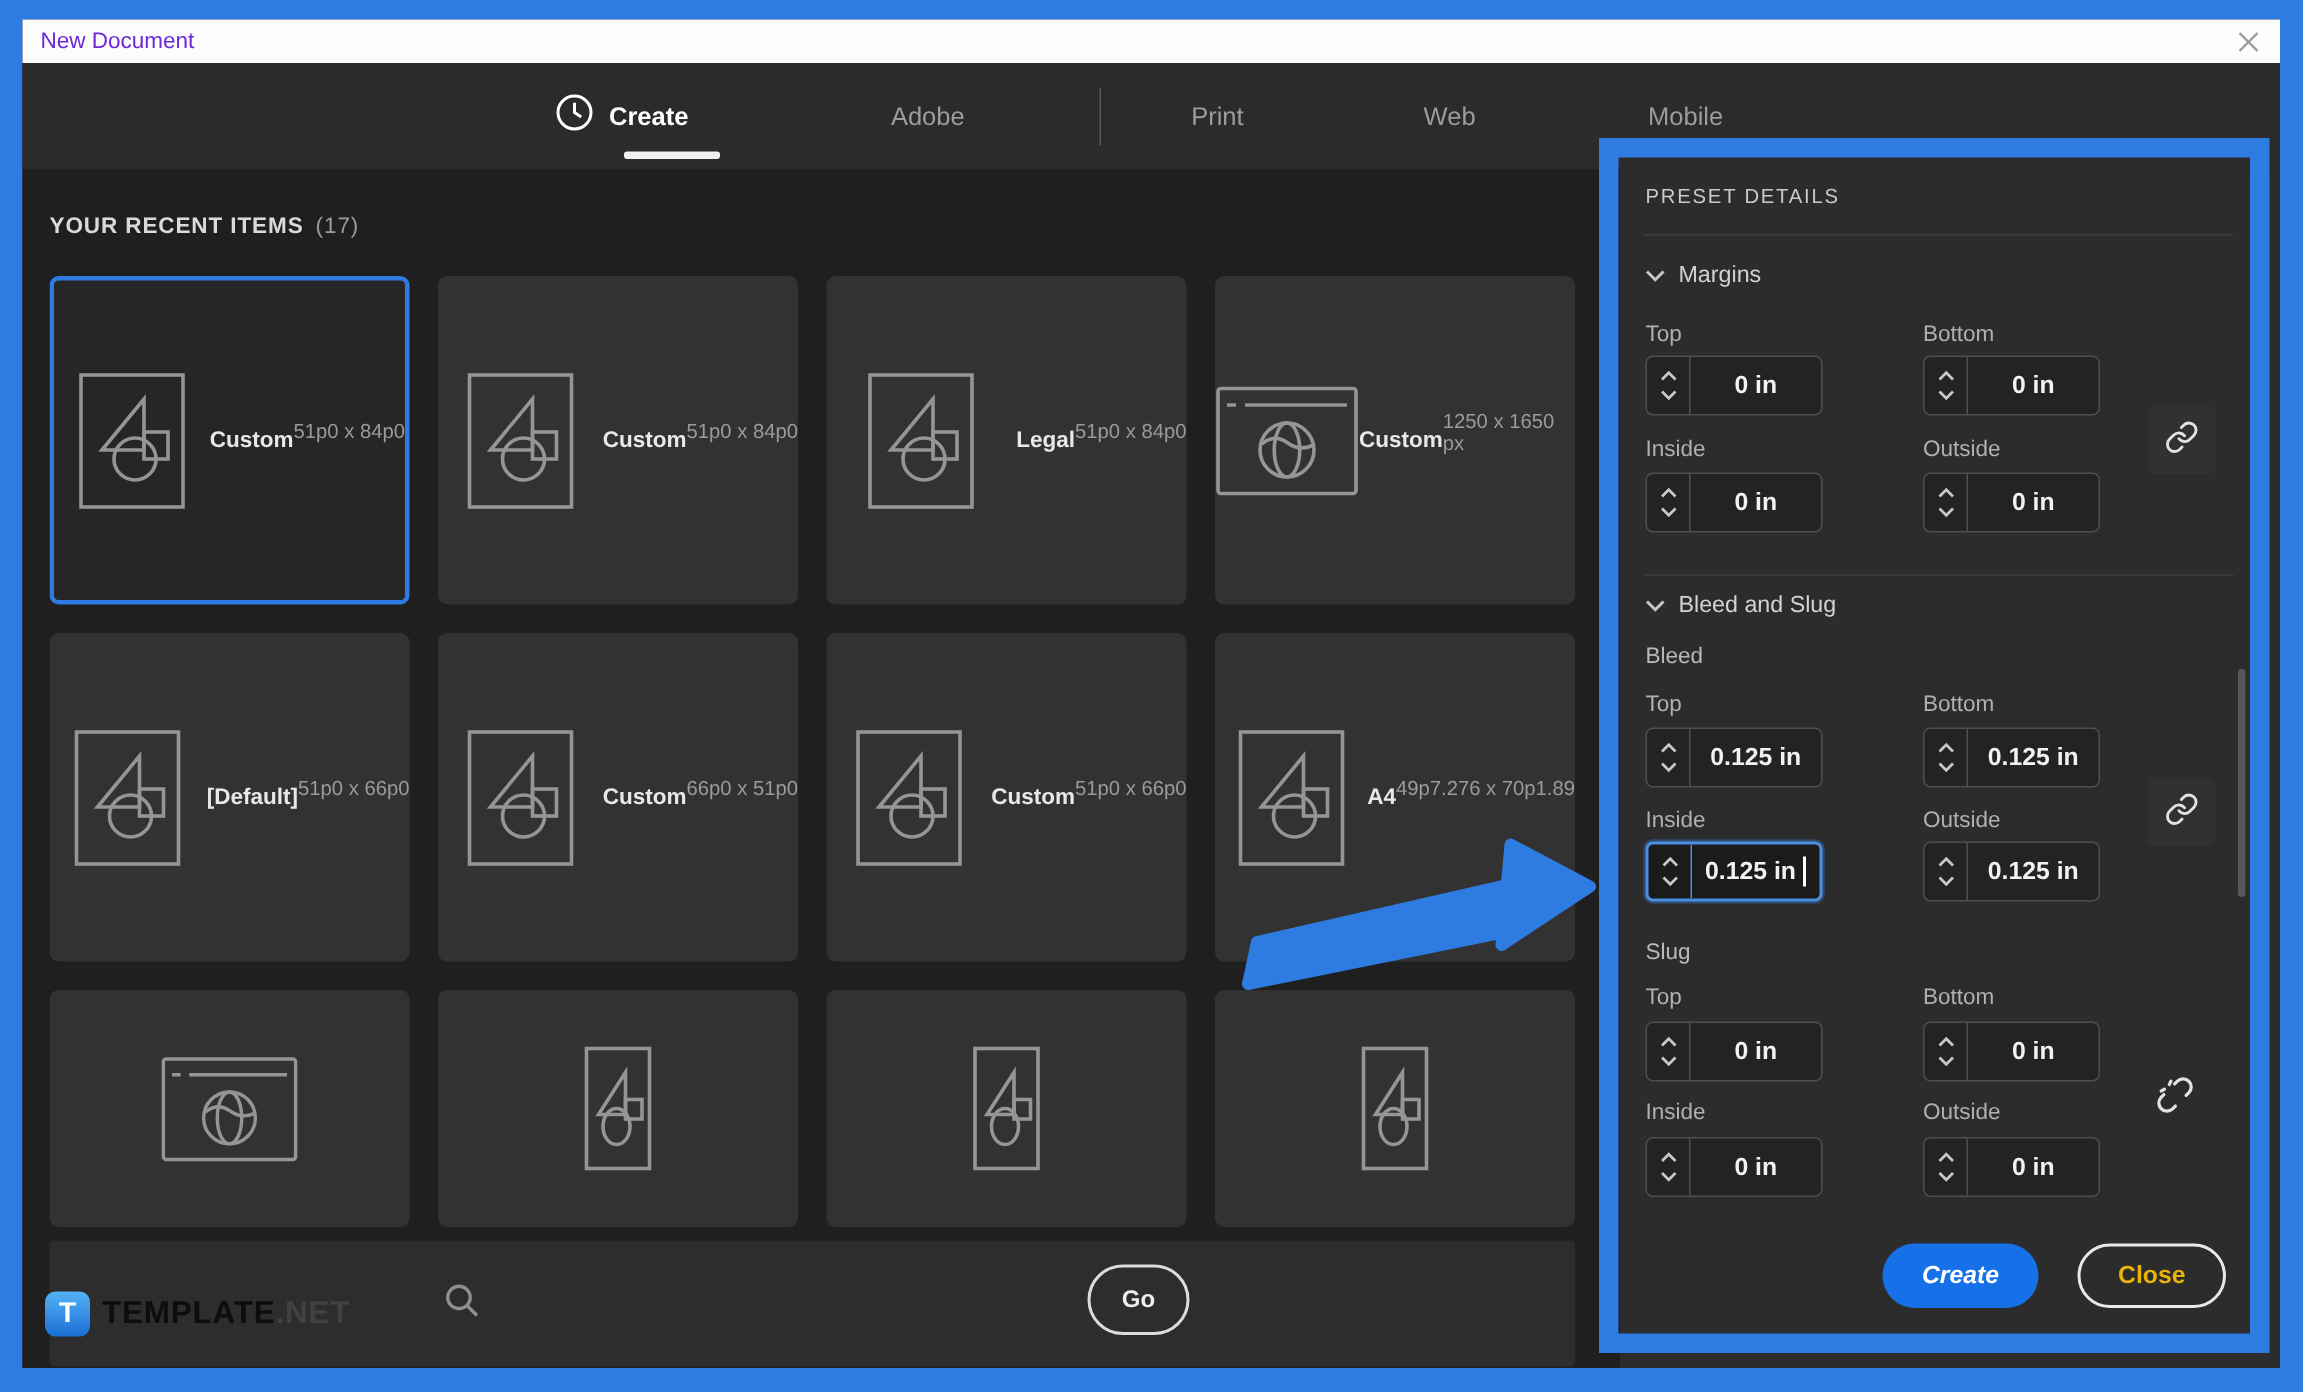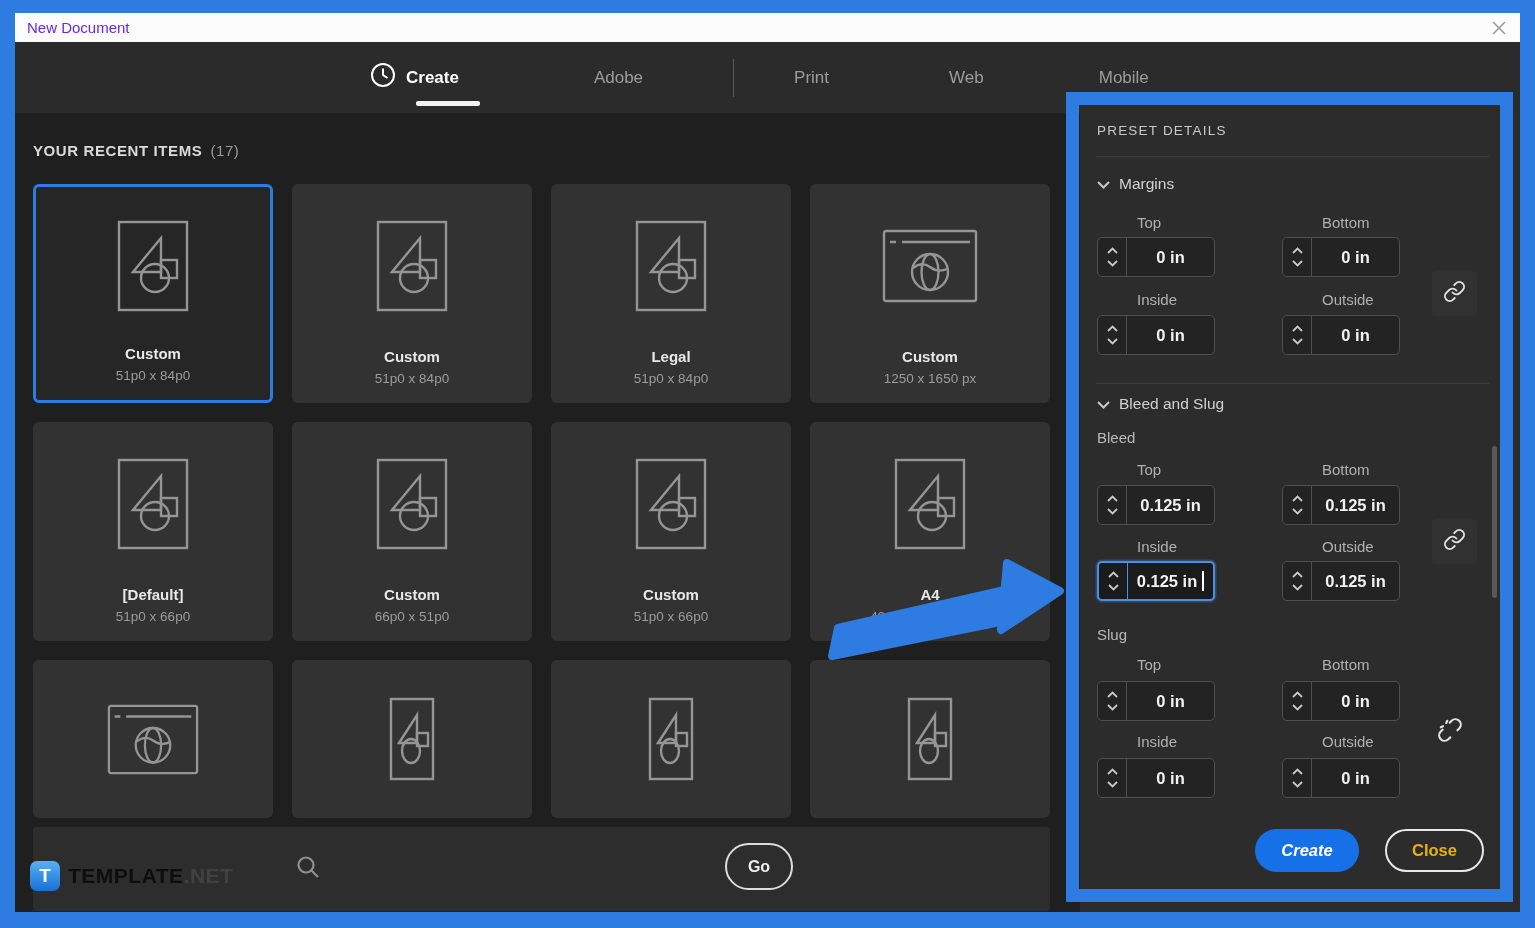--- a/index.html
+++ b/index.html
@@ -35,21 +35,21 @@
 
   
   .main { position:relative; width:1065px; height:100%; background:#1f1f1f; }
   .recent-heading { position:absolute; left:18px; top:29px; font-size:15px;
     font-weight:bold; color:#dadada; letter-spacing:.6px; }
   .recent-heading .count { color:#9a9a9a; font-weight:normal; margin-left:8px; }
 
   .grid { position:absolute; left:18px; top:71px; width:1017px;
     display:grid; grid-template-columns:repeat(4,240px); grid-template-rows:219px 219px 158px;
     gap:19px; overflow:hidden; }
-  .card { background:#323232; border-radius:6px; display:flex; flex-direction:column;
+  .card { background:#323232; border-radius:6px; display:flex; 
     align-items:center; cursor:pointer; overflow:hidden; }
   .card .thumb { flex:1; display:flex; align-items:center; justify-content:center; }
   .card .cname { font-size:15px; font-weight:bold; color:#e8e8e8; line-height:1.2; }
   .card .cdims { font-size:13.5px; color:#9b9b9b; margin:5px 0 17px 0; }
   .card.selected { background:#262626; border:3px solid #2e7ce2; }
   .thumb svg { stroke:#959595; fill:none; stroke-width:2.4; }
 
   
   .searchbar { position:absolute; left:18px; top:714px; width:1017px; height:84px;
     background:#2d2d2d; border-radius:3px; }
@@ -74,21 +74,21 @@
   .panel { position:relative; width:440px; height:100%; background:#2c2c2c; }
   .panel-heading { position:absolute; left:17px; top:10px; font-size:13.5px;
     color:#c9c9c9; letter-spacing:1.2px; }
   .sep { position:absolute; left:16px; width:393px; height:1px; background:#3d3d3d; }
   .sep1 { top:43px; } .sep2 { top:270px; }
   .sec-head { position:absolute; left:17px; display:flex; align-items:center; gap:9px;
     color:#d2d2d2; font-size:15.5px; cursor:pointer; }
   .sec-head svg { stroke:#c8c8c8; fill:none; stroke-width:2; }
   .margins-head { top:62px; } .bleedslug-head { top:282px; }
   .subhead { position:absolute; left:17px; font-size:15px; color:#b9b9b9; }
-  .lrow { position:absolute; left:17px; display:flex;margin-left:40px; }
+  .lrow { position:absolute; left:17px; display:flex; }
   .lrow span { width:185px; font-size:15px; color:#b0b0b0; }
   .frow { position:absolute; left:17px; display:flex; gap:67px; }
   .stepper { width:118px; height:40px; background:#232323; border:1.5px solid #4f4f4f;
     border-radius:5px; display:flex; overflow:hidden; cursor:pointer; }
   .stepper .arrows { width:29px; border-right:1.5px solid #4f4f4f; display:flex;
     flex-direction:column; align-items:center; justify-content:center; gap:6px; }
   .stepper .arrows svg { stroke:#c8c8c8; fill:none; stroke-width:1.8; }
   .stepper .val { flex:1; display:flex; align-items:center; justify-content:center;
     font-size:16.5px; font-weight:600; color:#f2f2f2; white-space:nowrap; }
   .stepper.focused { border:2px solid #4a90e2; background:#1b1b1b;

